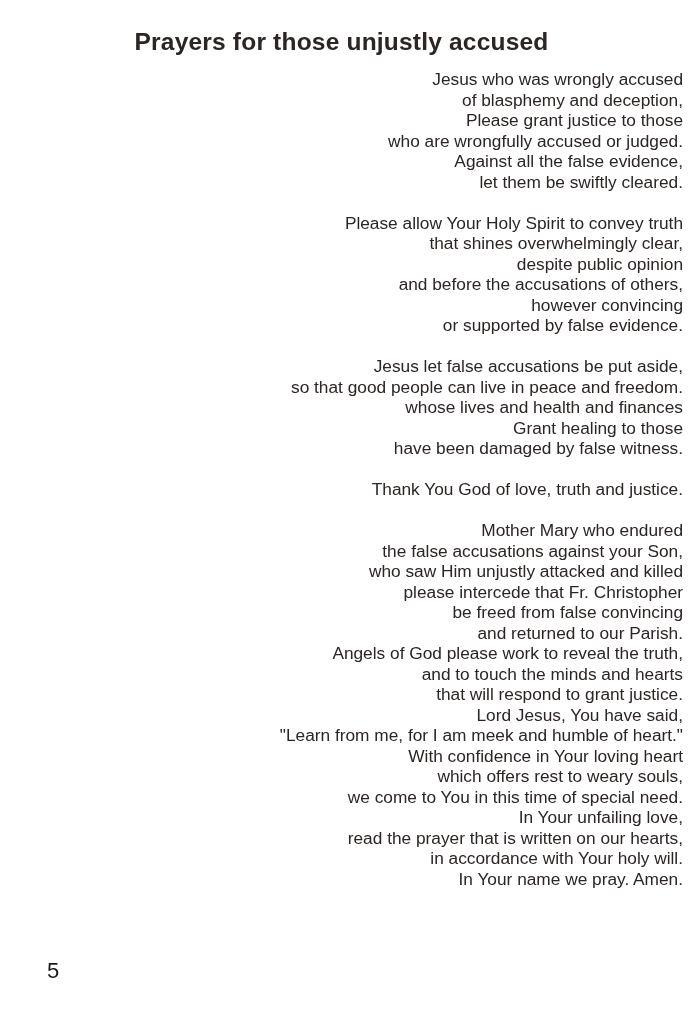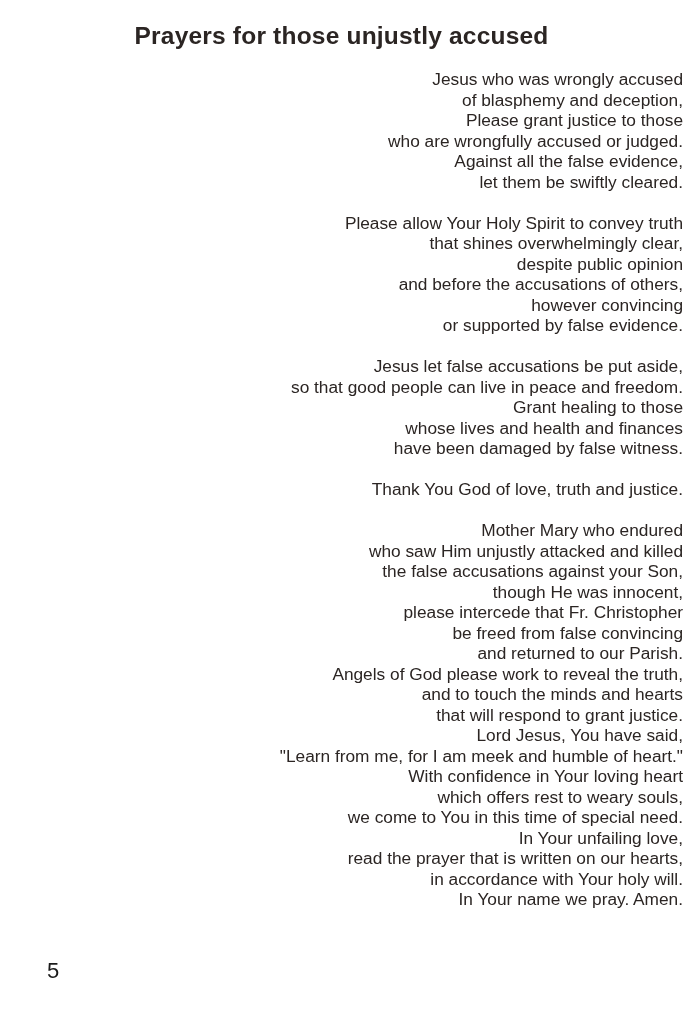--- a/index.html
+++ b/index.html
@@ -1,18 +1,18 @@
 <!DOCTYPE html>
 <html><head>
 <meta charset="utf-8">
 <style>
   html, body { margin: 0; padding: 0; background: #ffffff; }
   body { width: 697px; height: 1023px; position: relative; overflow: hidden;
          font-family: "Liberation Sans", sans-serif; color: #2b2523; }
-  .title { position: absolute; top: 22px; left: 0; width: 683px; text-align: center;
+  .title { position: absolute; top: 28px; left: 0; width: 683px; text-align: center;
            font-size: 24.5px; font-weight: bold; letter-spacing: 0.2px; }
   .body { position: absolute; top: 69px; left: 0; width: 683px; text-align: right;
           font-size: 17.3px; line-height: 20.5px; }
   .stanza { margin: 0 0 20.5px 0; }
   .line { display: block; white-space: nowrap; }
   .page-num { position: absolute; left: 47px; top: 958px; font-size: 22px; color: #1a1a1a; }
 </style>
 </head>
 <body>
 
@@ -31,32 +31,31 @@
     <span class="line">Please allow Your Holy Spirit to convey truth</span>
     <span class="line">that shines overwhelmingly clear,</span>
     <span class="line">despite public opinion</span>
     <span class="line">and before the accusations of others,</span>
     <span class="line">however convincing</span>
     <span class="line">or supported by false evidence.</span>
   </div>
   <div class="stanza">
     <span class="line">Jesus let false accusations be put aside,</span>
     <span class="line">so that good people can live in peace and freedom.</span>
+    <span class="line">whose lives and health and finances</span>
     <span class="line">Grant healing to those</span>
-    <span class="line">whose lives and health and finances</span>
     <span class="line">have been damaged by false witness.</span>
   </div>
   <div class="stanza">
     <span class="line">Thank You God of love, truth and justice.</span>
   </div>
   <div class="stanza">
     <span class="line">Mother Mary who endured</span>
+    <span class="line">the false accusations against your Son,</span>
     <span class="line">who saw Him unjustly attacked and killed</span>
-    <span class="line">the false accusations against your Son,</span>
-    <span class="line">though He was innocent,</span>
     <span class="line">please intercede that Fr. Christopher</span>
     <span class="line">be freed from false convincing</span>
     <span class="line">and returned to our Parish.</span>
     <span class="line">Angels of God please work to reveal the truth,</span>
     <span class="line">and to touch the minds and hearts</span>
     <span class="line">that will respond to grant justice.</span>
     <span class="line">Lord Jesus, You have said,</span>
     <span class="line">"Learn from me, for I am meek and humble of heart."</span>
     <span class="line">With confidence in Your loving heart</span>
     <span class="line">which offers rest to weary souls,</span>

